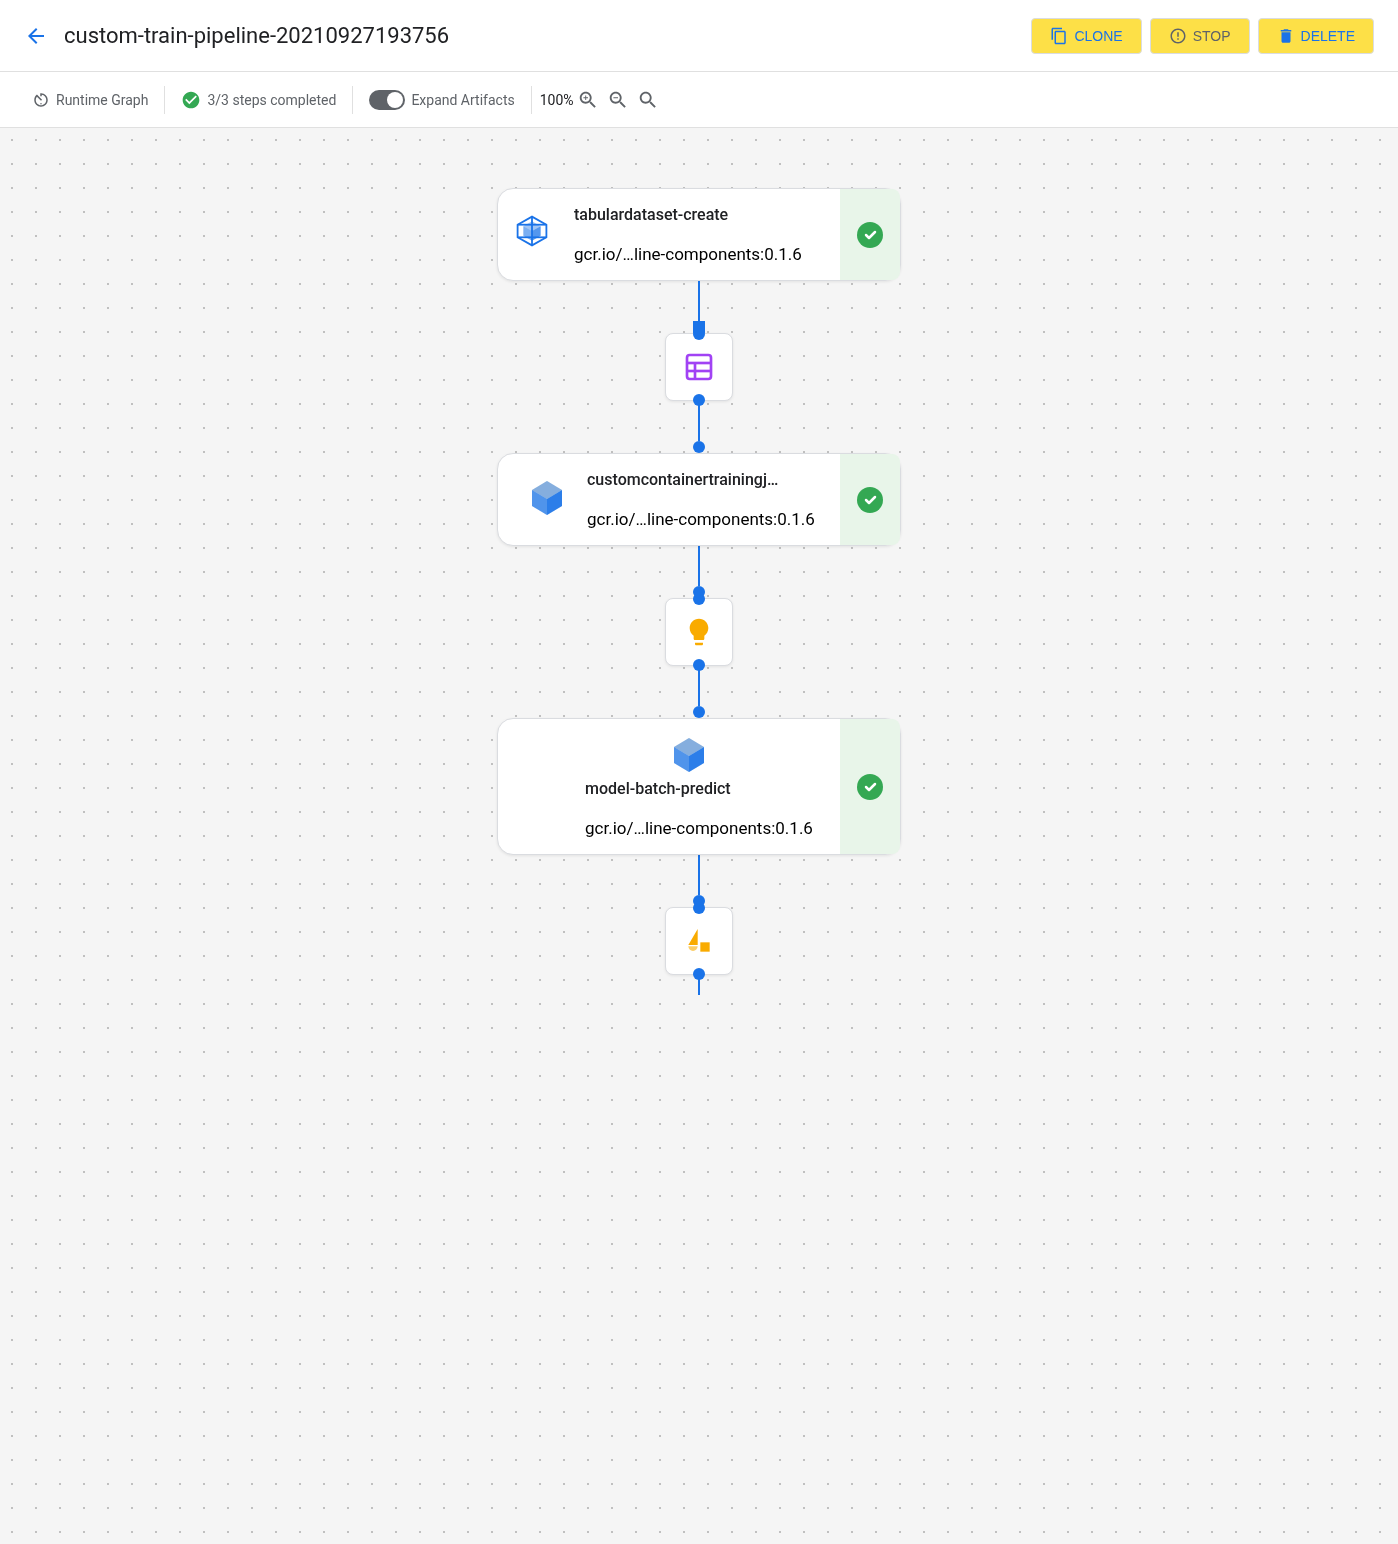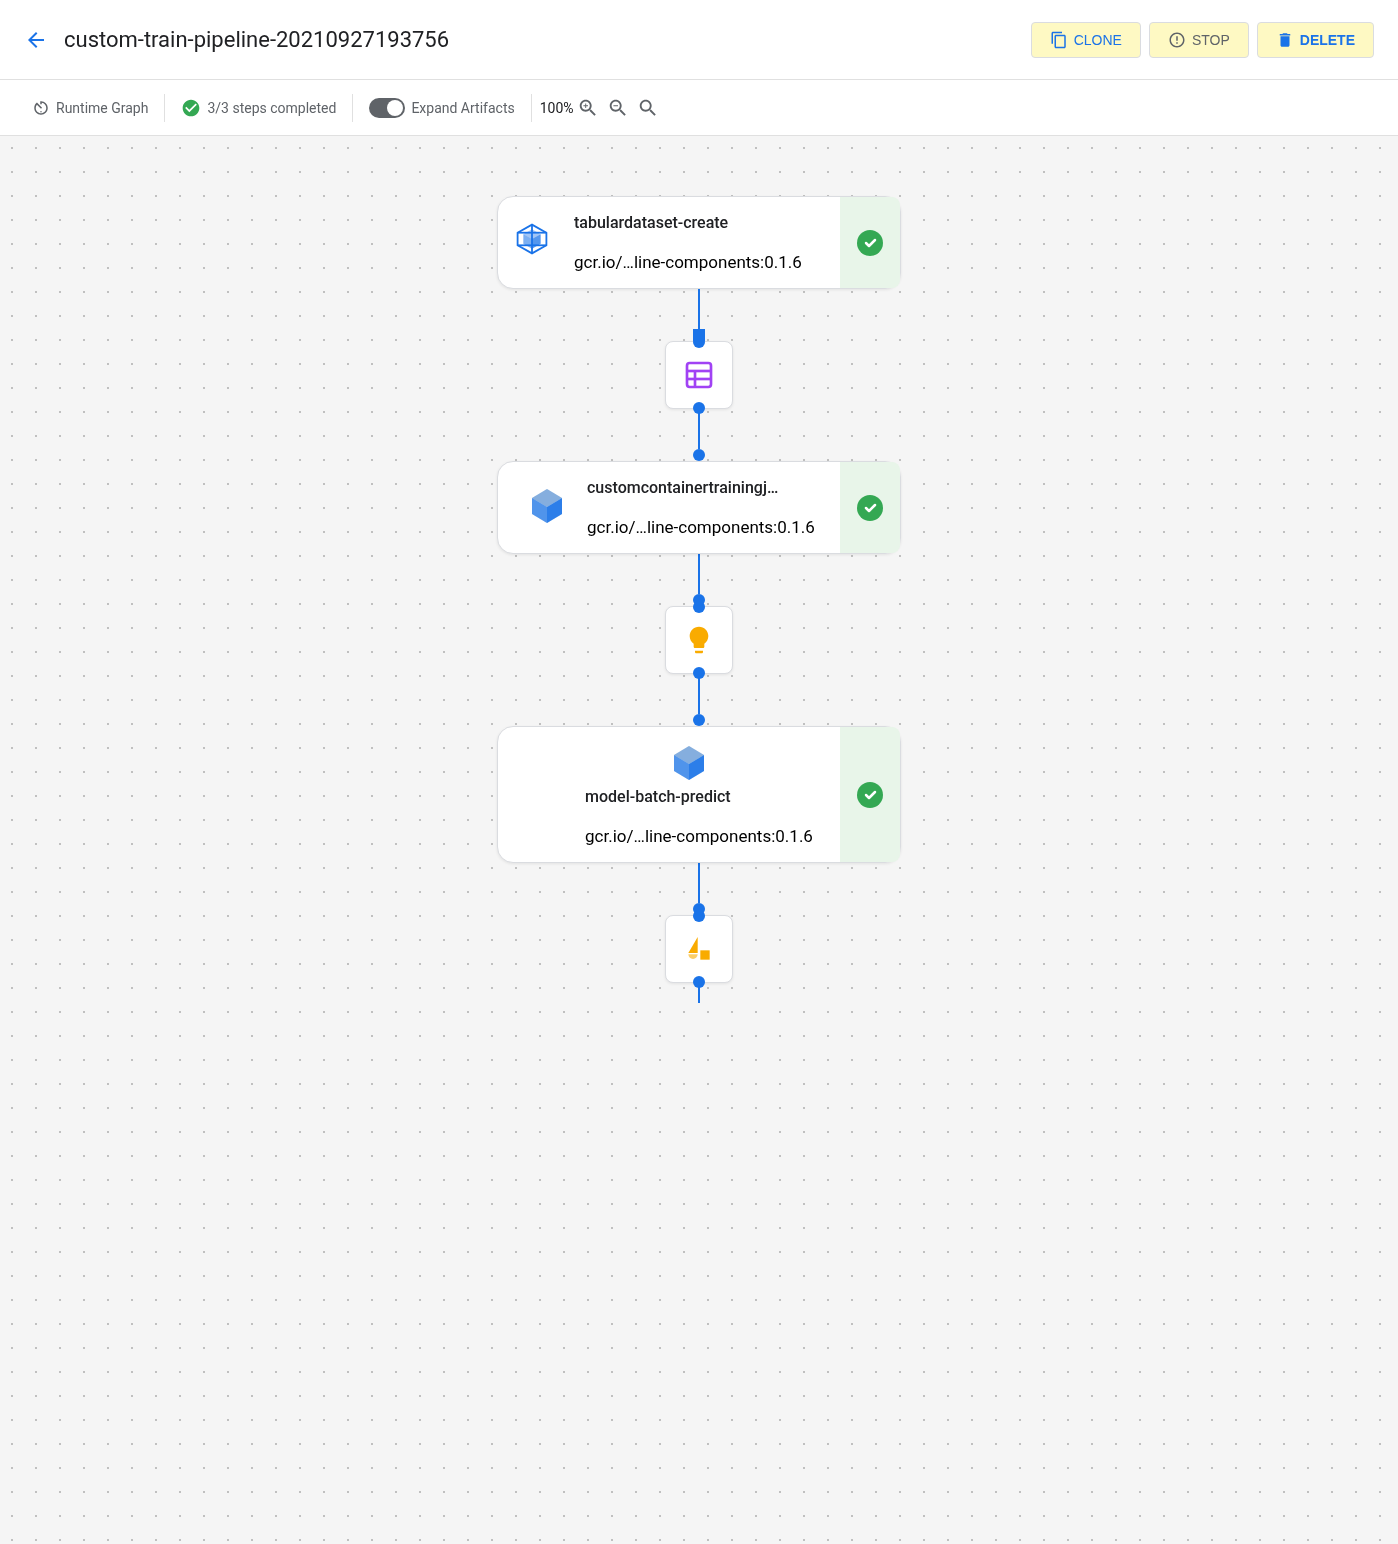--- a/index.html
+++ b/index.html
@@ -9,21 +9,21 @@
       width: 1398px;
       min-height: 1544px;
       overflow-x: hidden;
     }
 
     
     .header {
       display: flex;
       align-items: center;
       padding: 0 24px;
-      height: 80px;
+      height: 72px;
       border-bottom: 1px solid #e0e0e0;
       background: #fff;
     }
     .back-btn {
       display: flex;
       align-items: center;
       margin-right: 16px;
       cursor: pointer;
       color: #1a73e8;
     }
@@ -38,29 +38,29 @@
       align-items: center;
       gap: 8px;
     }
     .header-btn {
       display: flex;
       align-items: center;
       gap: 6px;
       padding: 8px 18px;
       border: 1px solid #dadce0;
       border-radius: 4px;
-      background: #fef9c3;
+      background: #fde047;
       cursor: pointer;
       font-size: 14px;
       font-weight: 500;
       color: #1a73e8;
     }
     .header-btn.clone { color: #1a73e8; }
     .header-btn.stop { color: #5f6368; }
-    .header-btn.delete { color: #1a73e8; font-weight: bold; }
+    .header-btn.delete { color: #1a73e8; }
 
     
     .toolbar {
       display: flex;
       align-items: center;
       padding: 0 20px;
       height: 56px;
       border-bottom: 1px solid #e0e0e0;
       background: #fff;
     }

